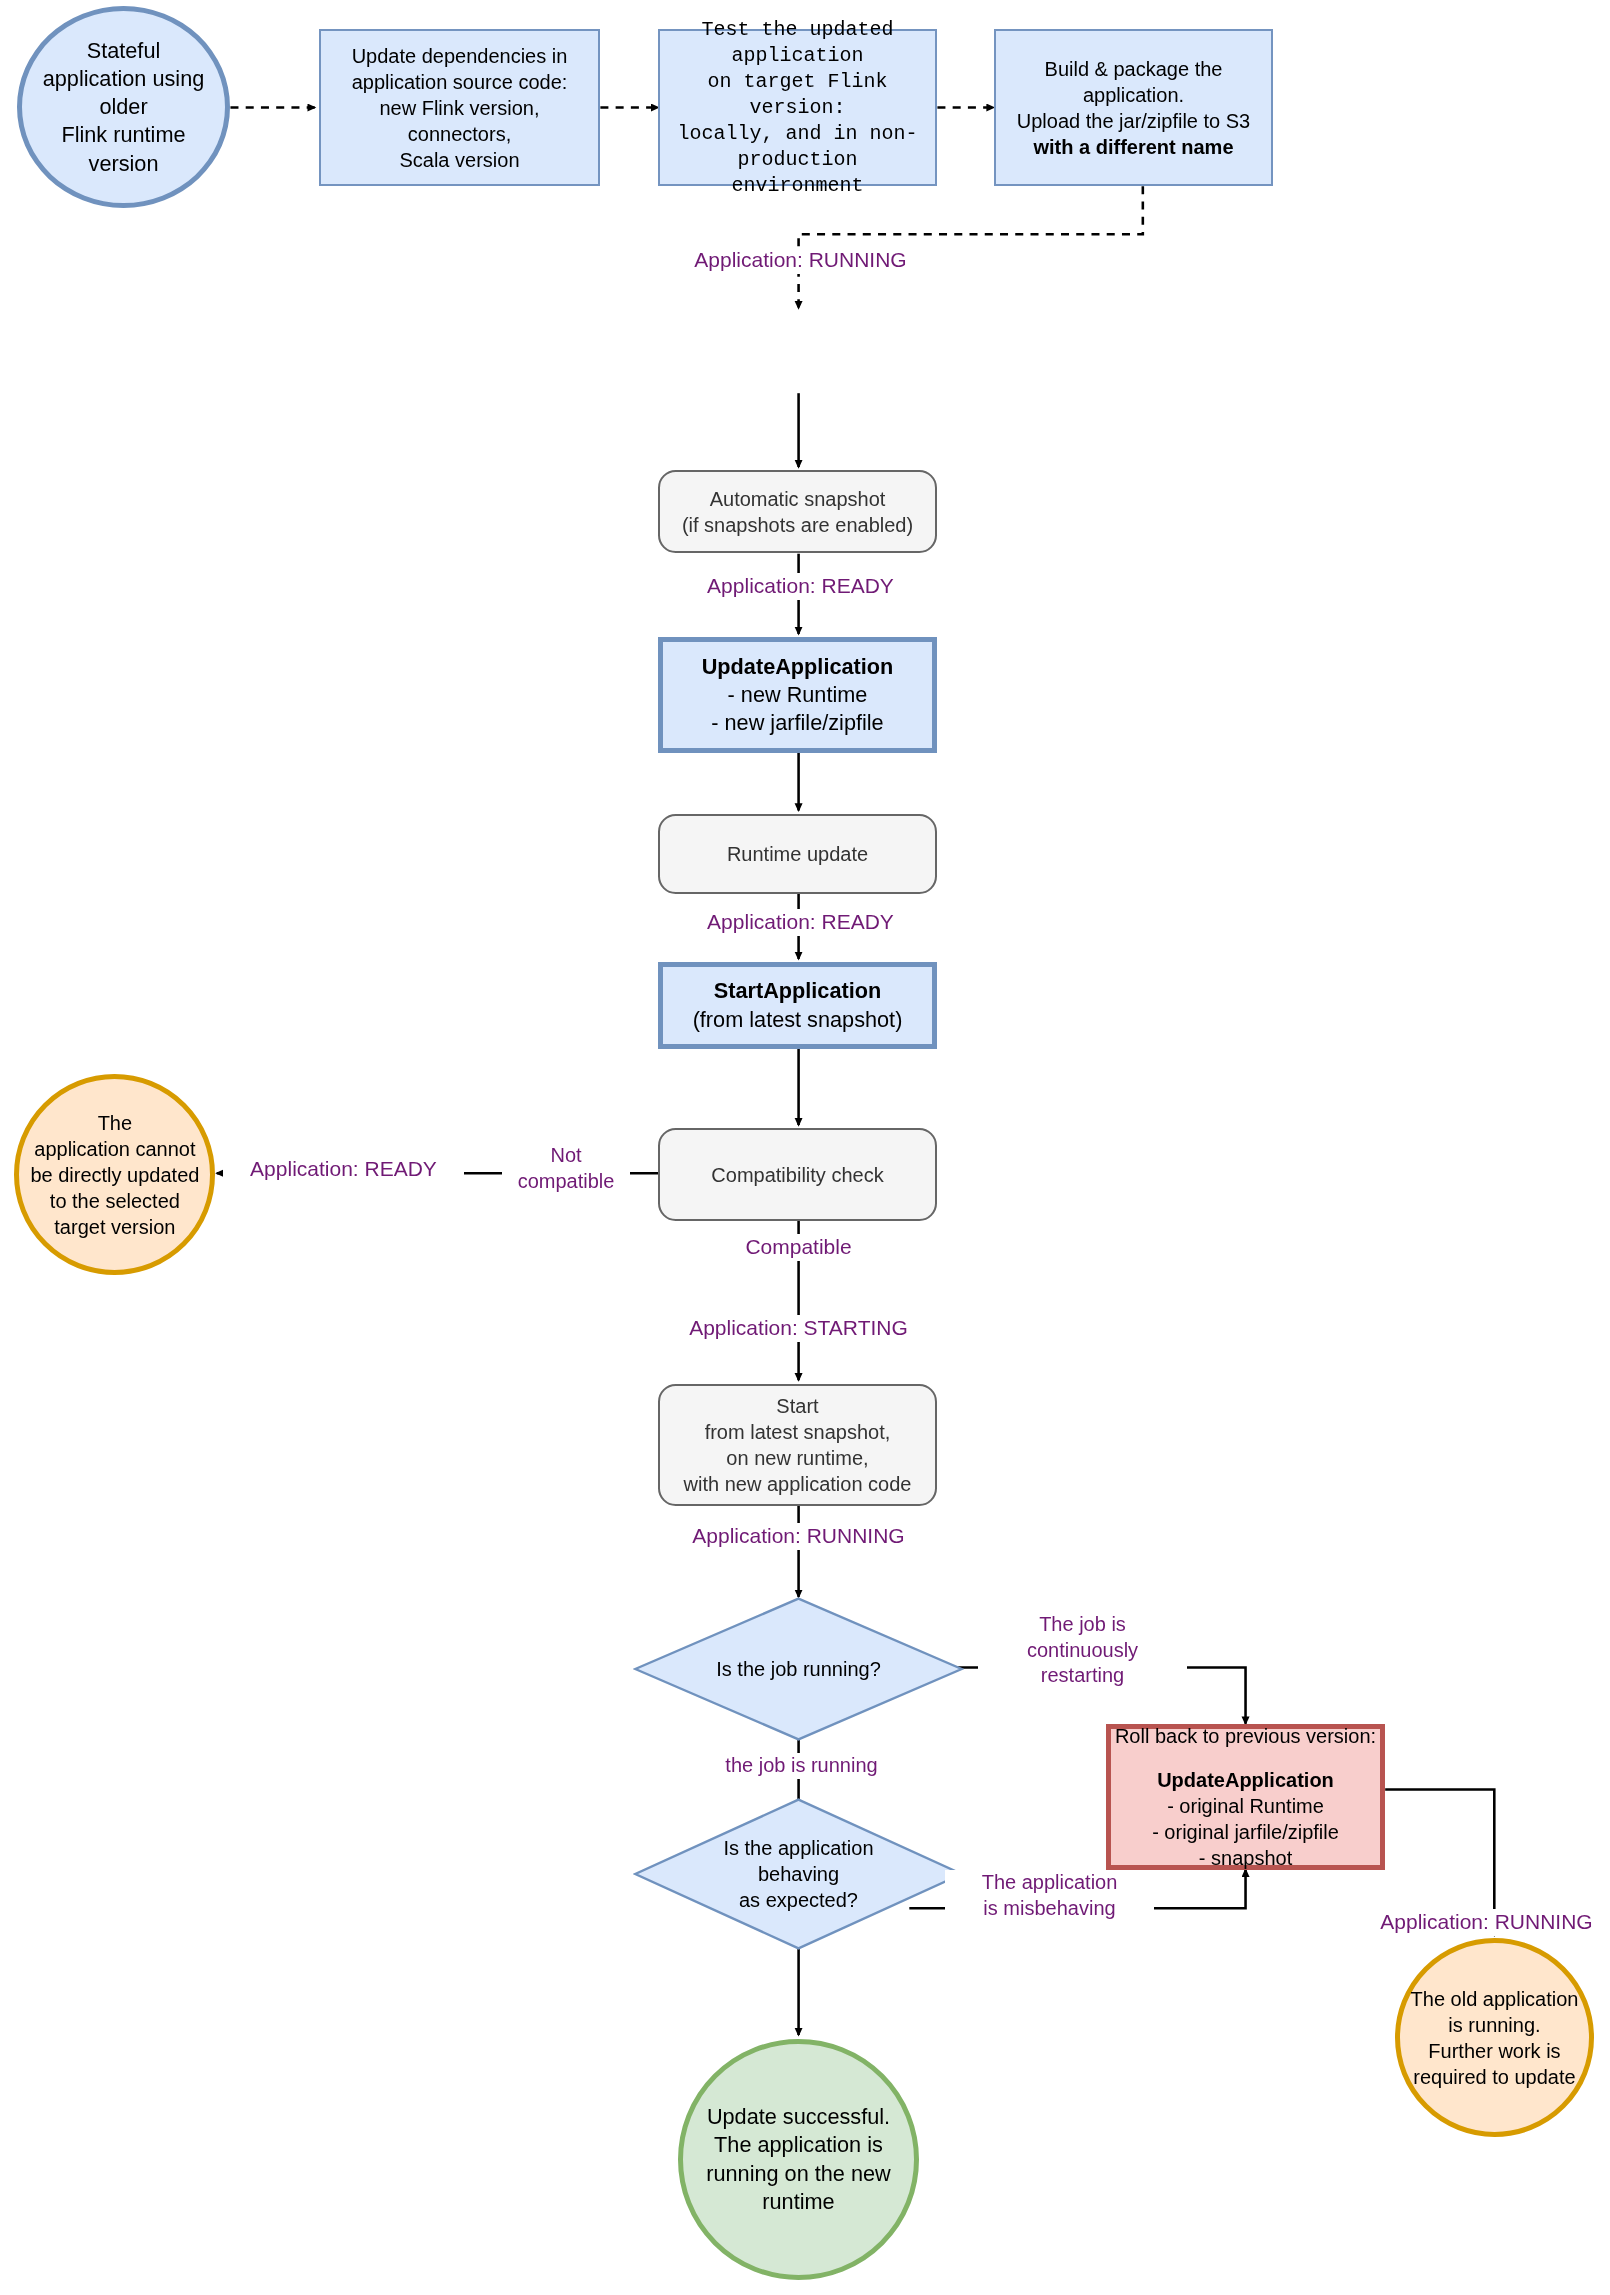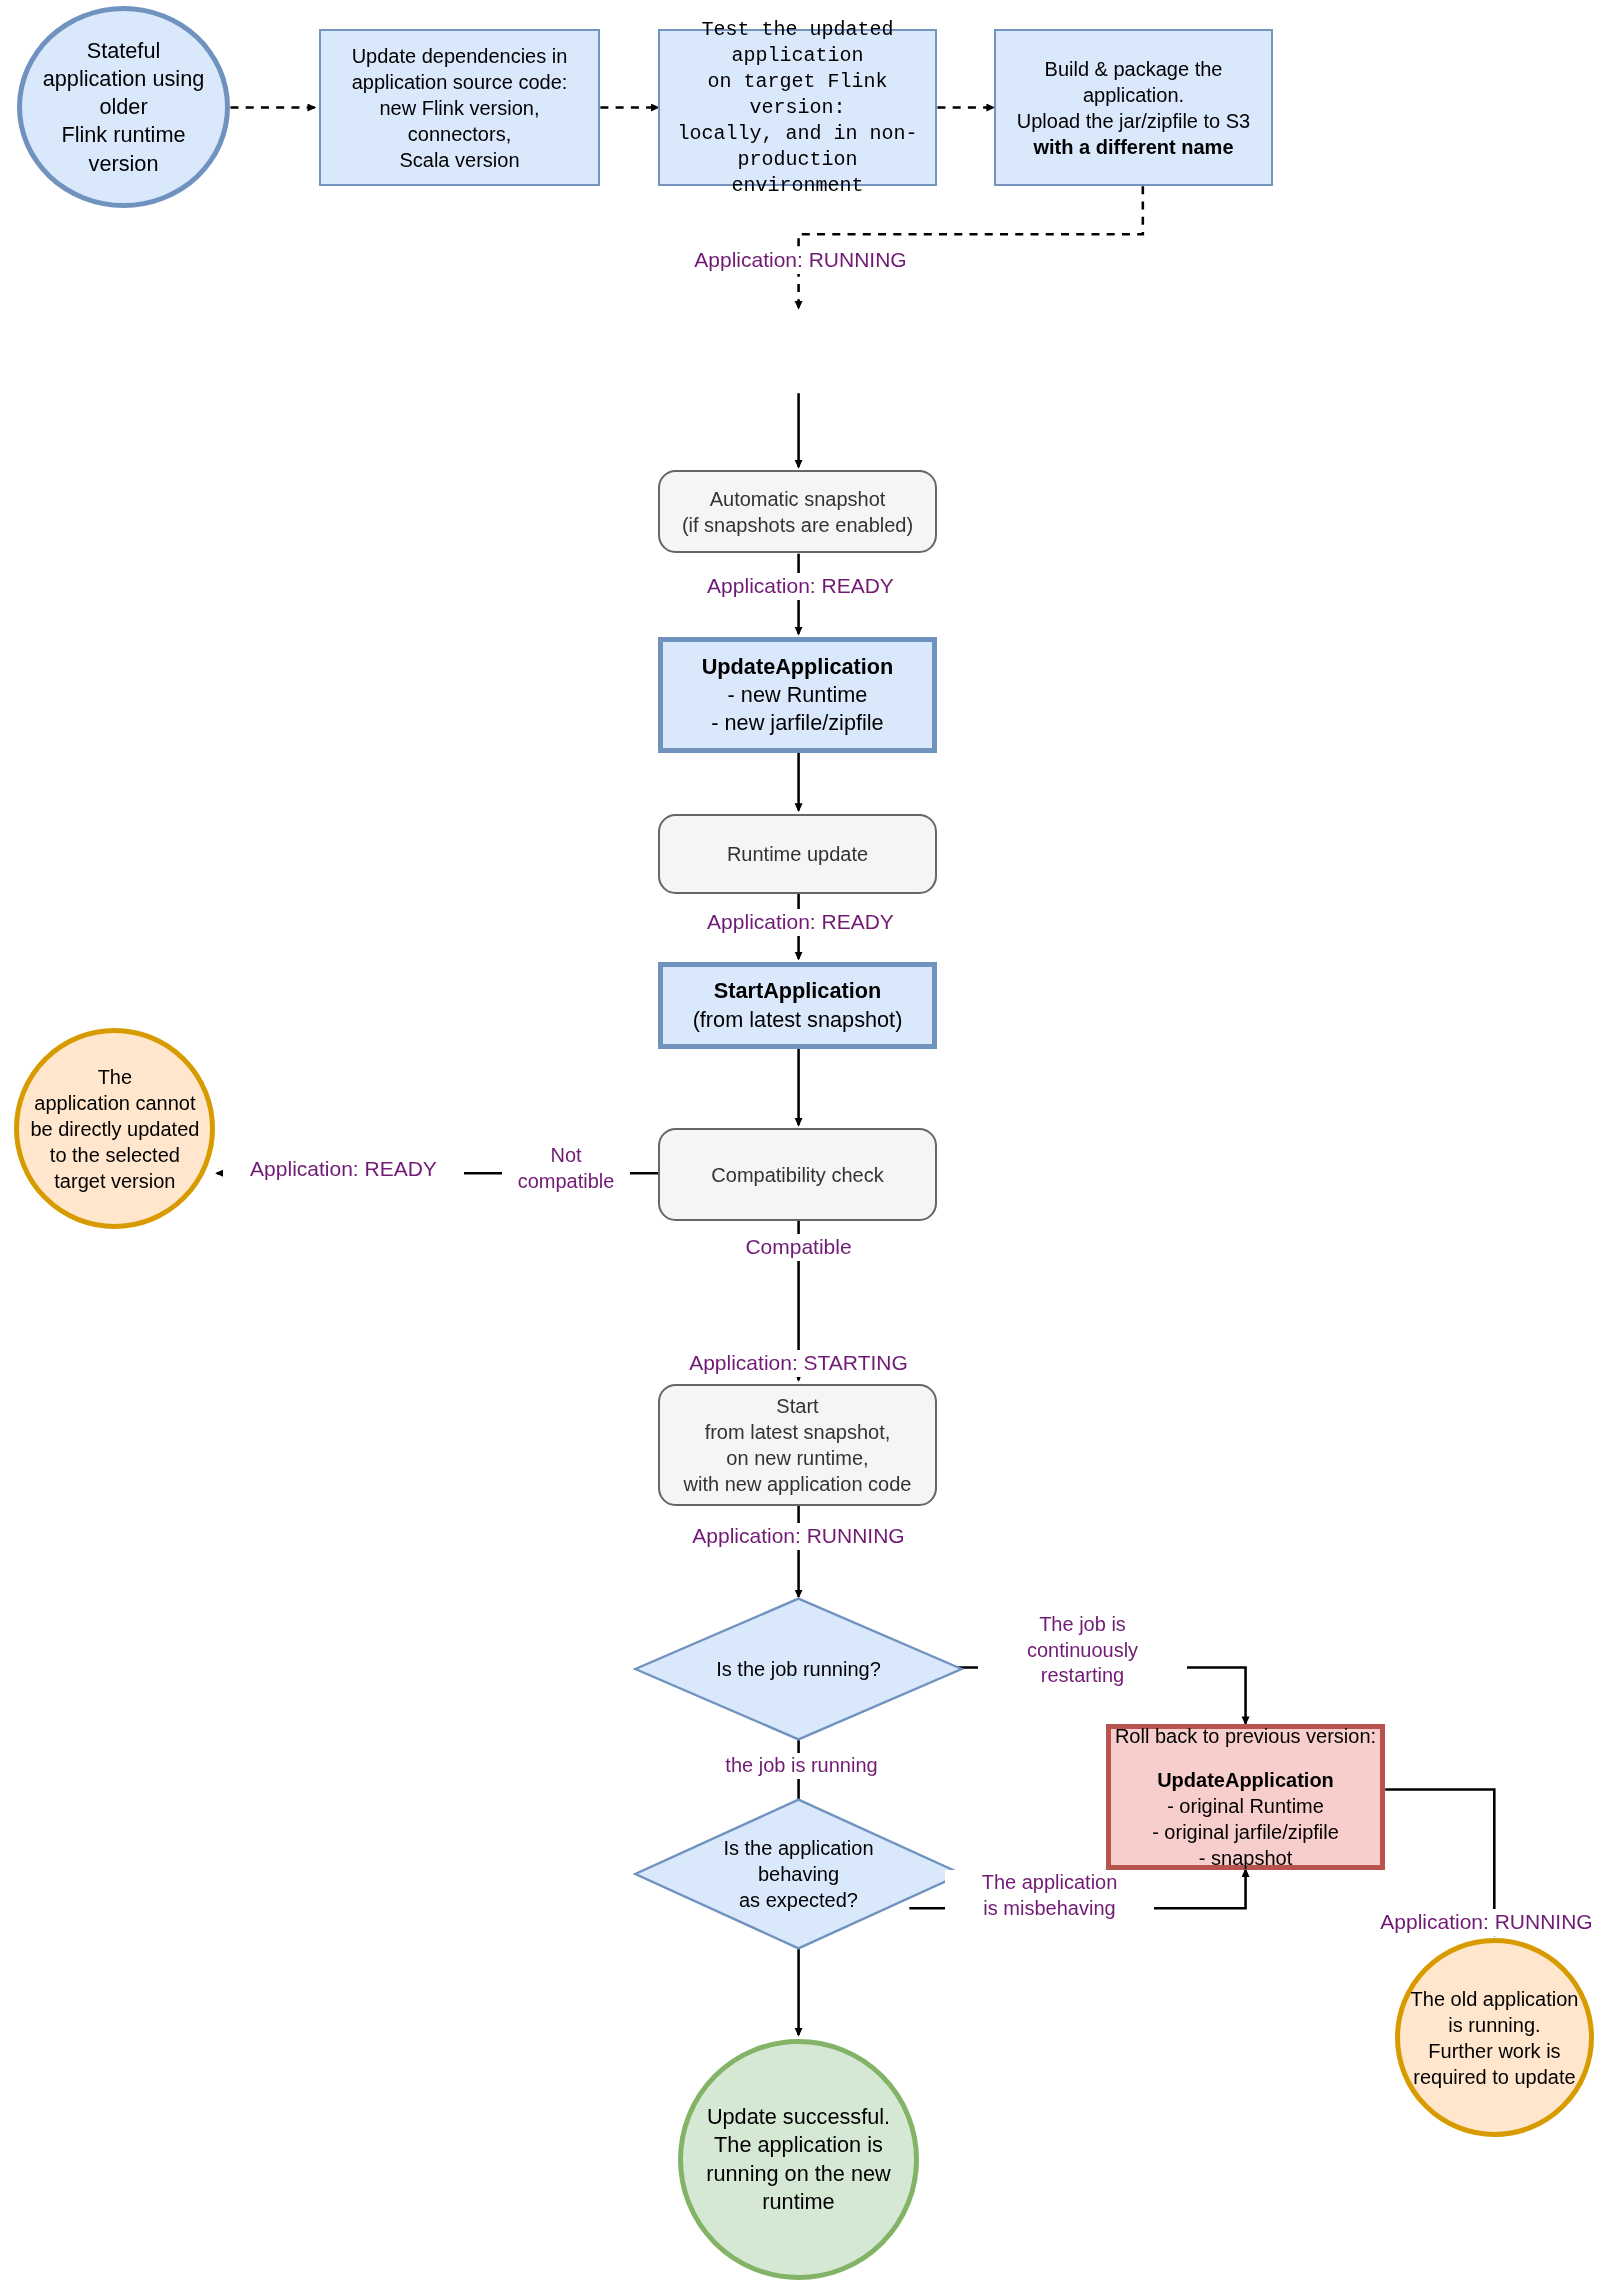--- a/index.html
+++ b/index.html
@@ -138,21 +138,21 @@
 
   <div class="node box-api" style="left:658px;top:962px;width:279px;height:87px;flex-direction:column;">
     <span class="b">StartApplication</span>
     <span>(from latest snapshot)</span>
   </div>
 
   <div class="node box-grey" style="left:658px;top:1128px;width:279px;height:93px;">
     <span class="txt">Compatibility check</span>
   </div>
 
-  <div class="node ell ell-orange" style="left:14.4px;top:1028px;width:201px;height:201px;">
+  <div class="node ell ell-orange" style="left:14.4px;top:1074px;width:201px;height:201px;">
     <span class="txt">The
 application cannot
 be directly updated
 to the selected
 target version</span>
   </div>
 
   <div class="node box-grey" style="left:658px;top:1384px;width:279px;height:122px;">
     <span class="txt">Start
 from latest snapshot,
@@ -204,21 +204,21 @@
 
   <div class="elabel" style="left:660px;top:909px;width:281px;">Application: READY</div>
 
   <div class="elabel sm" style="left:502px;top:1143px;width:128px;">Not
 compatible</div>
 
   <div class="elabel" style="left:223px;top:1156px;width:241px;">Application: READY</div>
 
   <div class="elabel" style="left:678px;top:1234px;width:241px;">Compatible</div>
 
-  <div class="elabel" style="left:642px;top:1315px;width:313px;margin-top:35px;">Application: STARTING</div>
+  <div class="elabel" style="left:642px;top:1315px;width:313px;">Application: STARTING</div>
 
   <div class="elabel" style="left:642px;top:1523px;width:313px;">Application: RUNNING</div>
 
   <div class="elabel sm" style="left:978px;top:1612px;width:209px;">The job is
 continuously
 restarting</div>
 
   <div class="elabel sm" style="left:673px;top:1753px;width:257px;">the job is running</div>
 
   <div class="elabel sm" style="left:945px;top:1870px;width:209px;">The application

